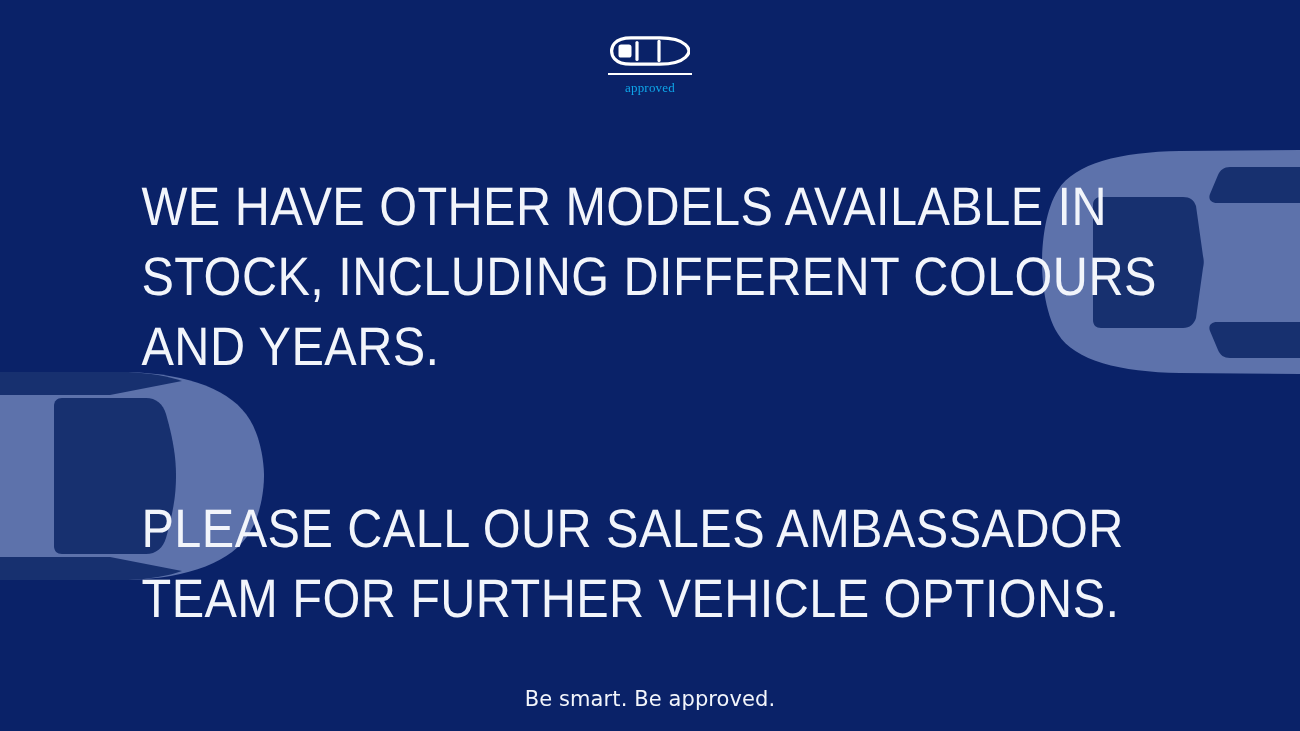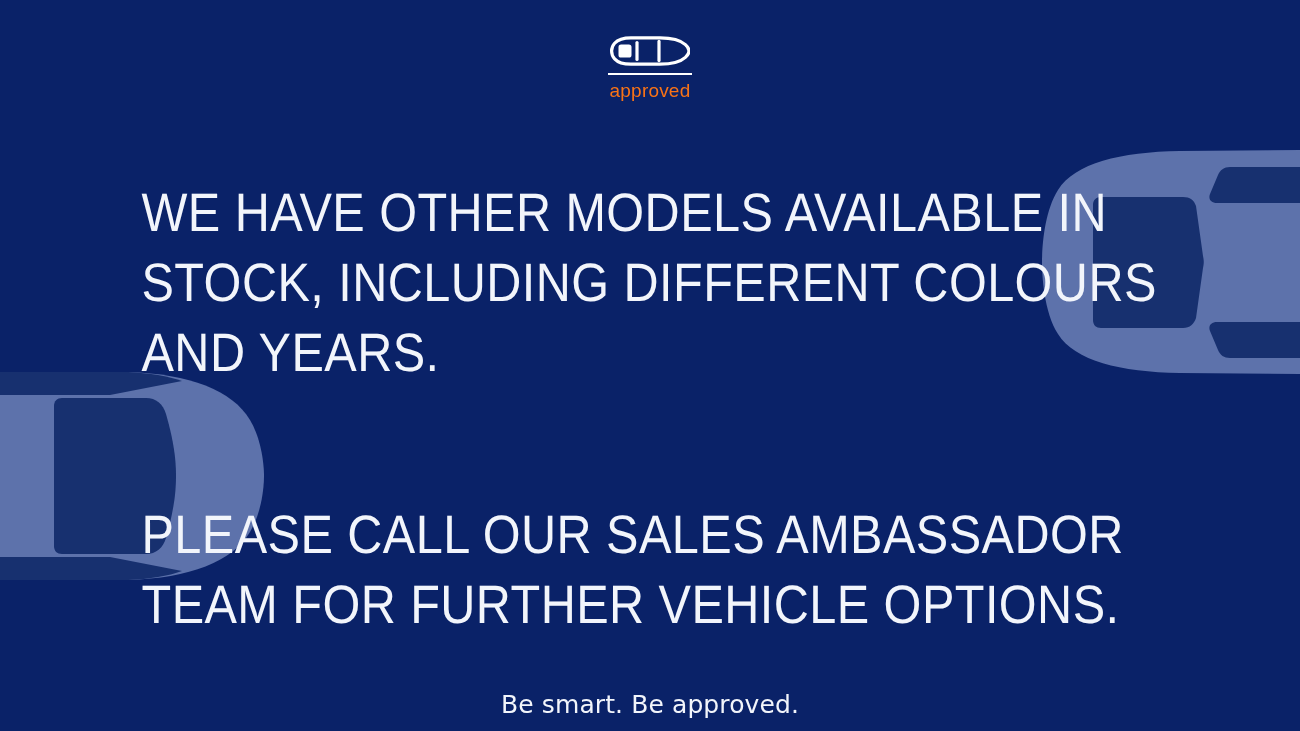--- a/index.html
+++ b/index.html
@@ -51,25 +51,25 @@
     display:block;
   }
   .brand-rule {
     width:84px;
     height:2px;
     background:#ffffff;
     margin-top:7px;
   }
   .brand-word {
     margin-top:6px;
-    color:#f97316;
-    font-size:19px;
+    color:#0ea5e9;
+    font-size:13px;
     letter-spacing:0.2px;
     line-height:1;
-    font-family:Liberation Sans, sans-serif;
+    font-family:Liberation Serif, serif;
   }
 
   
   .copy {
     width:1130px;
     margin-top:78px;
   }
 
   .headline {
     color:#f2f5fb;
@@ -84,21 +84,21 @@
   }
 
   .headline.second {
     margin-top:112px;
   }
 
   
   .tagline {
     margin-top:52px;
     color:#f2f5fb;
-    font-size:25px;
+    font-size:21px;
     line-height:26px;
     letter-spacing:0.1px;
     font-family:"DejaVu Sans", sans-serif;
   }
 </style>
 </head>
 <body>
 
 <svg id="bg-cars" viewBox="0 0 1300 731" aria-hidden="true">
 

